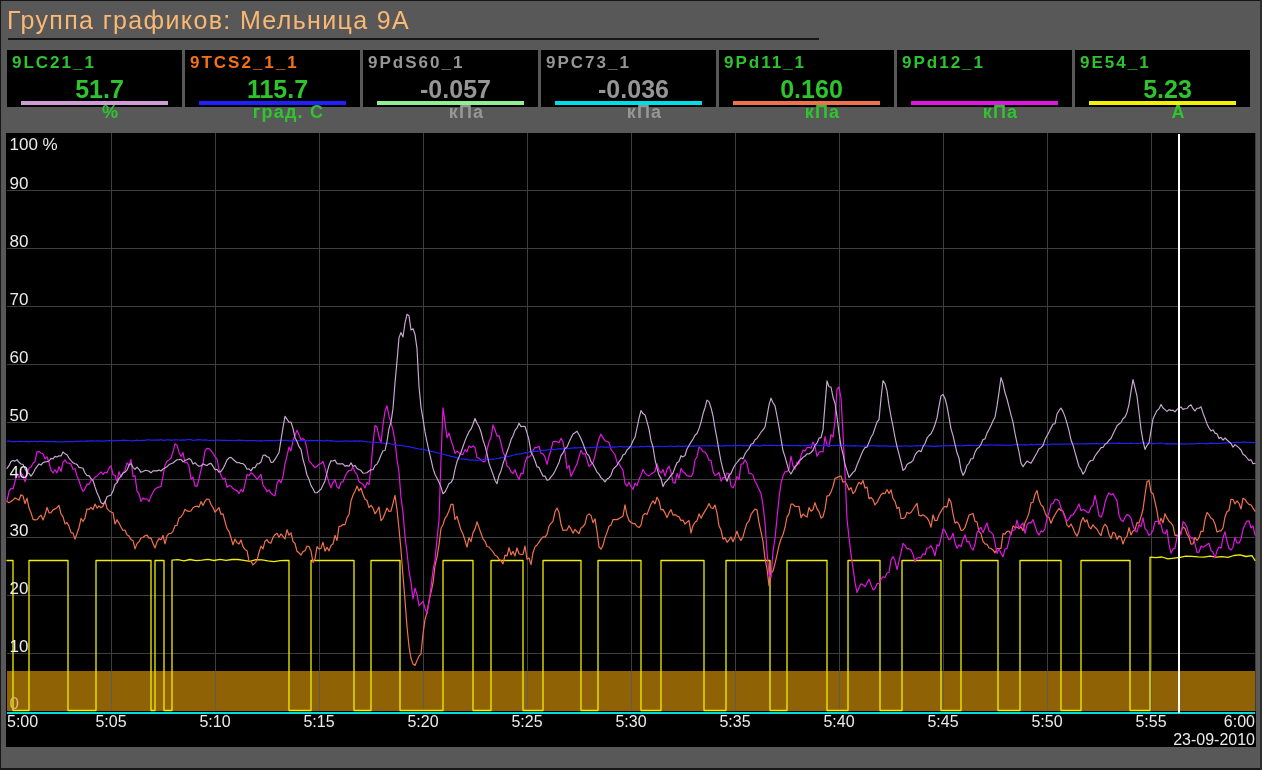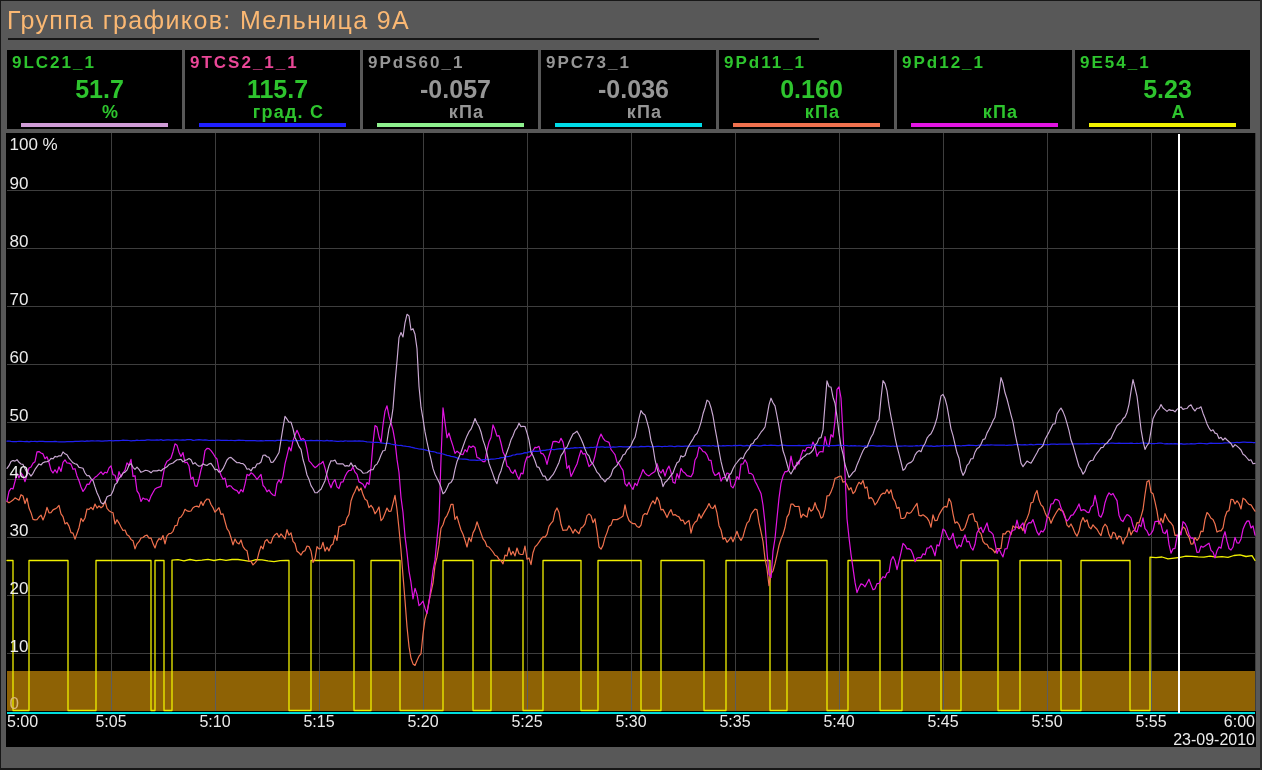--- a/index.html
+++ b/index.html
@@ -3,21 +3,21 @@
 <style>
 * { margin:0; padding:0; box-sizing:border-box; -webkit-font-smoothing:antialiased; }
 html,body { width:1262px; height:770px; background:#585858; overflow:hidden; filter:opacity(0.999);
   font-family:"Liberation Sans", sans-serif; position:relative; }
 .edge-l { position:absolute; left:0; top:0; width:1px; height:770px; background:#171717; }
 .edge-t { position:absolute; left:0; top:0; width:1262px; height:1px; background:#171717; }
 .edge-b { position:absolute; left:0; bottom:0; width:1262px; height:2px; background:#171717; }
 .edge-r { position:absolute; right:0; top:0; width:2px; height:770px; background:#2e2e2e; }
 .title { opacity:0.99; position:absolute; left:7px; top:6px; font-size:25px; color:#fdba74; letter-spacing:1.35px; }
 .trule { position:absolute; left:8px; top:37.5px; width:811px; height:2px; background:#161616; }
-.hdr { position:absolute; left:7px; top:49.5px; width:1243px; height:79px; display:flex; gap:3px; }
+.hdr { position:absolute; left:7px; top:49.5px; width:1243px; height:57px; display:flex; gap:3px; }
 .pan { background:#000; flex:1 1 0; position:relative; font-weight:bold; }
 .pname,.pval,.punit { opacity:0.99; }
 .pname { position:absolute; left:5px; top:3.5px; font-size:17px; letter-spacing:2px; white-space:nowrap; }
 .pval  { position:absolute; left:0; top:25px; width:100%; text-align:center; padding-left:10px; font-size:25px; white-space:nowrap; }
 .punit { position:absolute; left:0; top:52.5px; width:100%; text-align:center; padding-left:32px; font-size:18px; letter-spacing:1.2px; white-space:nowrap; }
 .pbar { position:absolute; left:14px; right:14px; bottom:2px; height:4px; }
 </style></head>
 <body>
 <div class="edge-l"></div>
 <div class="edge-t"></div>
@@ -26,21 +26,21 @@
 <div class="title">Группа графиков: Мельница 9А</div>
 <div class="trule"></div>
 <div class="hdr">
 <div class="pan">
 <div class="pname" style="color:#2fc72f">9LC21_1</div>
 <div class="pval" style="color:#2fc72f">51.7</div>
 <div class="punit" style="color:#2fc72f">%</div>
 <div class="pbar" style="background:#cf9cd6"></div>
 </div>
 <div class="pan">
-<div class="pname" style="color:#ec4899">9TCS2_1_1</div>
+<div class="pname" style="color:#f97316">9TCS2_1_1</div>
 <div class="pval" style="color:#2fc72f">115.7</div>
 <div class="punit" style="color:#2fc72f">град. C</div>
 <div class="pbar" style="background:#1f1fff"></div>
 </div>
 <div class="pan">
 <div class="pname" style="color:#989898">9PdS60_1</div>
 <div class="pval" style="color:#989898">-0.057</div>
 <div class="punit" style="color:#989898">кПа</div>
 <div class="pbar" style="background:#8ef08e"></div>
 </div>

